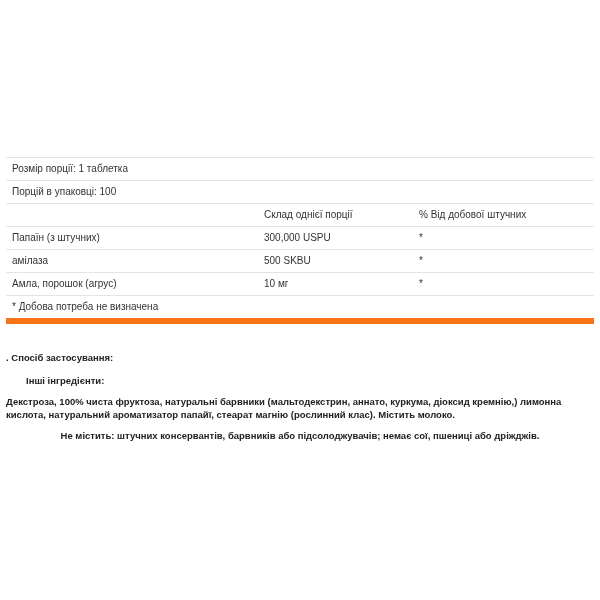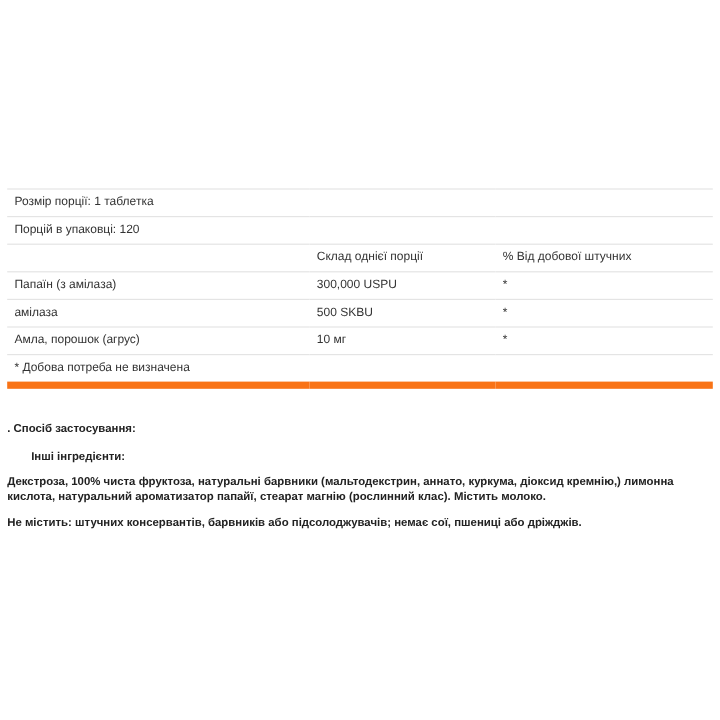--- a/index.html
+++ b/index.html
@@ -42,40 +42,40 @@
       left: 6px;
       width: 588px;
       font-size: 9.5px;
       font-weight: bold;
       color: #222222;
       line-height: 13px;
     }
     #usage { top: 351px; }
     #other-title { top: 374px; padding-left: 20px; }
     #other-text { top: 395px; }
-    #not-contains { top: 429px; }
+    #not-contains { top: 429px; text-align: center; }
   </style>
 </head>
 <body>
 
 <table class="facts-table">
   <tbody>
       <tr>
     <td colspan="3">Розмір порції: 1 таблетка</td>
   </tr>
   <tr>
-    <td colspan="3">Порцій в упаковці: 120</td>
+    <td colspan="3">Порцій в упаковці: 100</td>
   </tr>
   <tr>
     <td class="col1"></td>
     <td class="col2">Склад однієї порції</td>
     <td class="col3">% Від добової штучних</td>
   </tr>
   <tr>
-    <td class="col1">Папаїн (з амілаза)</td>
+    <td class="col1">Папаїн (з штучних)</td>
     <td class="col2">300,000 USPU</td>
     <td class="col3">*</td>
   </tr>
   <tr>
     <td class="col1">амілаза</td>
     <td class="col2">500 SKBU</td>
     <td class="col3">*</td>
   </tr>
   <tr>
     <td class="col1">Амла, порошок (агрус)</td>

